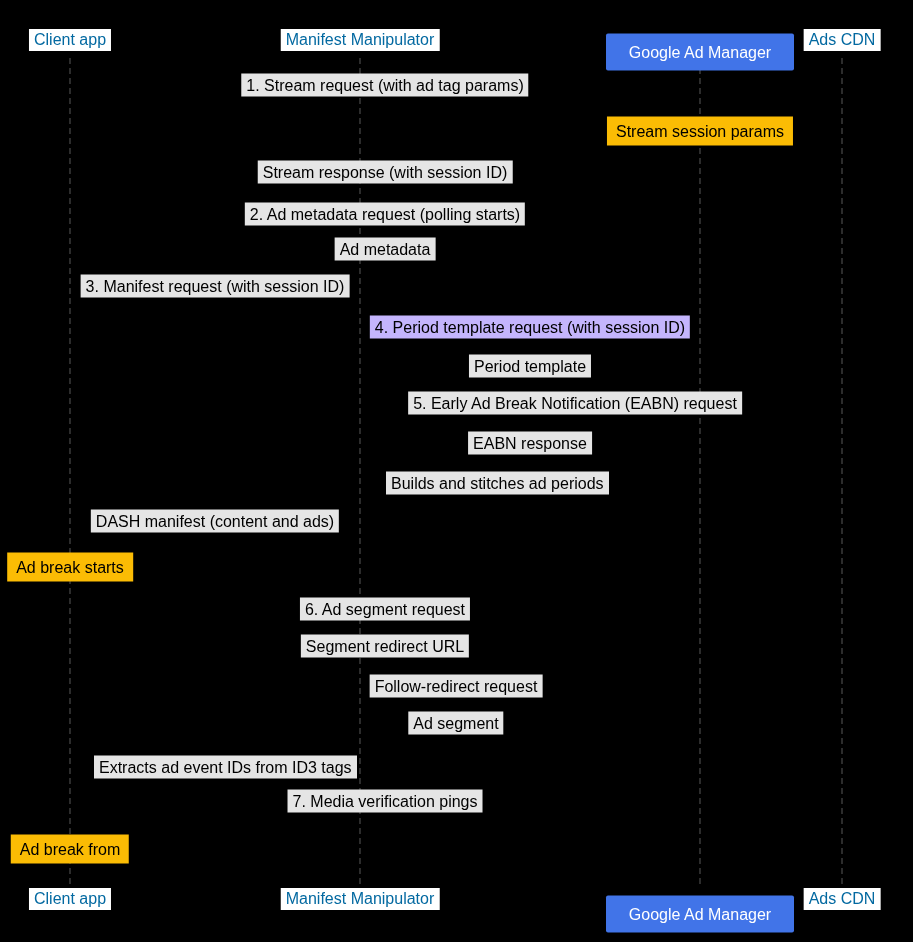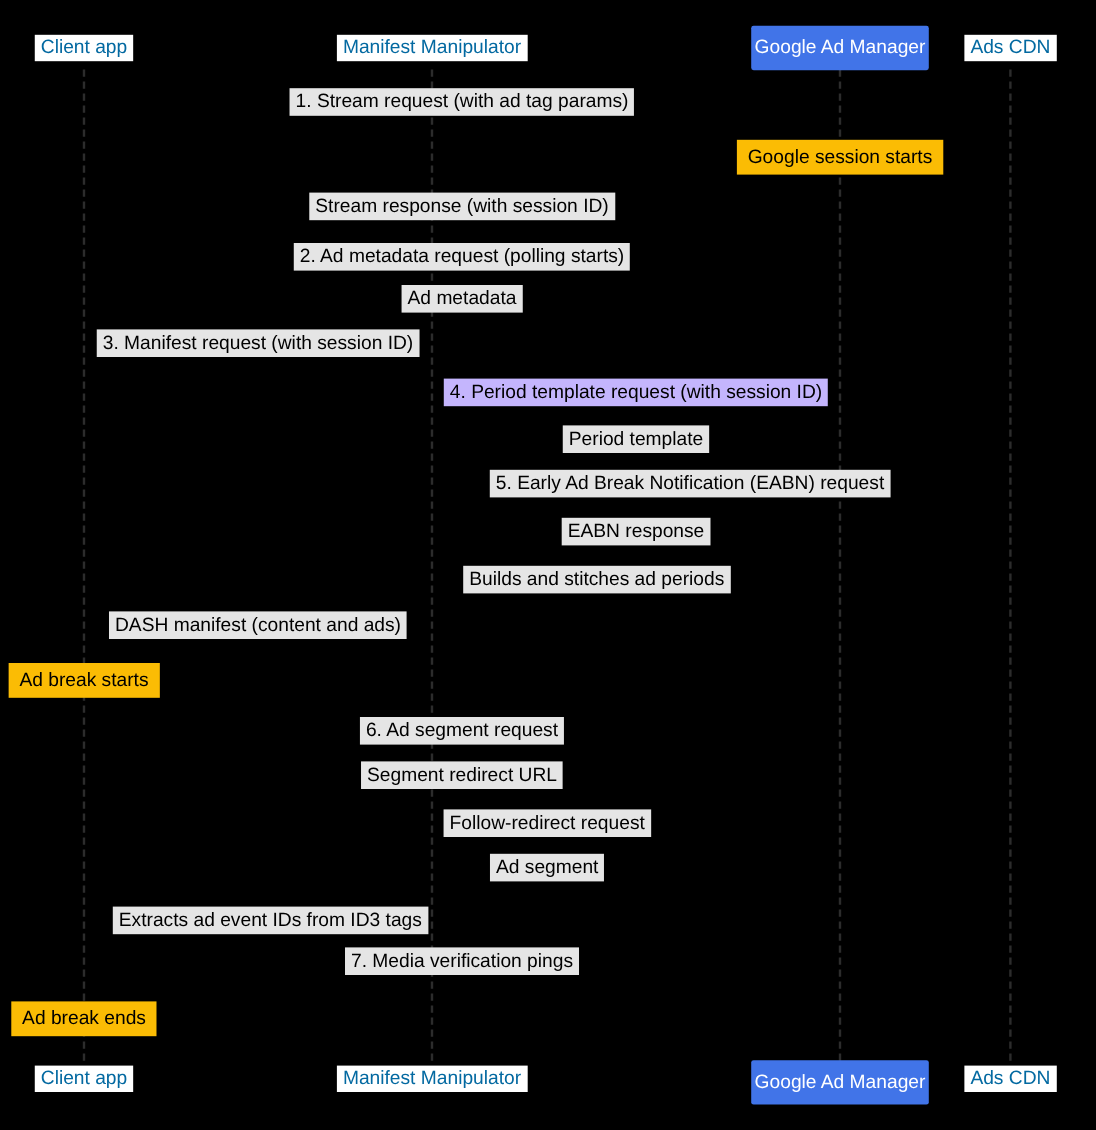--- a/index.html
+++ b/index.html
@@ -17,23 +17,23 @@
   }
   .actor{
     position:absolute;
     transform:translate(-50%,-50%);
     background:#ffffff;color:#0369a1;
     font-size:16px;line-height:22px;
     padding:0 5px;white-space:nowrap;
   }
   .actor.gam{
     background:#4174E8;color:#ffffff;
-    width:148px;height:37px;padding:0;
+    width:188px;height:37px;padding:0;
     display:flex;align-items:center;justify-content:center;
-    border-radius:2px;font-size:16px;
+    border-radius:2px;font-size:16px;margin-top:12px;
   }
   .msg{
     position:absolute;
     transform:translate(-50%,-50%);
     background:#e5e5e5;color:#000000;
     font-size:16px;line-height:23px;
     padding:0 5px;white-space:nowrap;
   }
   .msg.self{transform:translate(0,-50%);}
   .msg.hl{background:#c4b5fd;}
@@ -54,38 +54,38 @@
   <div class="lifeline" style="left:359px;"></div>
   <div class="lifeline" style="left:699px;"></div>
   <div class="lifeline" style="left:841px;"></div>
 
   <div class="actor" style="left:70px;top:40px;">Client app</div>
   <div class="actor" style="left:360px;top:40px;">Manifest Manipulator</div>
   <div class="actor gam" style="left:700px;top:40px;">Google Ad Manager</div>
   <div class="actor" style="left:842px;top:40px;">Ads CDN</div>
 
   <div class="msg" style="left:385px;top:85px;">1. Stream request (with ad tag params)</div>
-  <div class="note" style="left:700px;top:131px;">Google session starts</div>
+  <div class="note" style="left:700px;top:131px;">Stream session params</div>
   <div class="msg" style="left:385px;top:172px;">Stream response (with session ID)</div>
   <div class="msg" style="left:385px;top:214px;">2. Ad metadata request (polling starts)</div>
   <div class="msg" style="left:385px;top:249px;">Ad metadata</div>
   <div class="msg" style="left:215px;top:286px;">3. Manifest request (with session ID)</div>
   <div class="msg hl" style="left:530px;top:327px;">4. Period template request (with session ID)</div>
   <div class="msg" style="left:530px;top:366px;">Period template</div>
   <div class="msg" style="left:530px;top:403px;margin-left:45px;">5. Early Ad Break Notification (EABN) request</div>
   <div class="msg" style="left:530px;top:443px;">EABN response</div>
   <div class="msg self" style="left:386px;top:483px;">Builds and stitches ad periods</div>
   <div class="msg" style="left:215px;top:521px;">DASH manifest (content and ads)</div>
   <div class="note" style="left:70px;top:567px;">Ad break starts</div>
   <div class="msg" style="left:385px;top:609px;">6. Ad segment request</div>
   <div class="msg" style="left:456px;top:686px;">Follow-redirect request</div>
   <div class="msg" style="left:385px;top:646px;">Segment redirect URL</div>
   <div class="msg" style="left:456px;top:723px;">Ad segment</div>
   <div class="msg self" style="left:94px;top:767px;">Extracts ad event IDs from ID3 tags</div>
   <div class="msg" style="left:385px;top:801px;">7. Media verification pings</div>
-  <div class="note" style="left:70px;top:849px;">Ad break ends</div>
+  <div class="note" style="left:70px;top:849px;">Ad break from</div>
 
   <div class="actor" style="left:70px;top:899px;">Client app</div>
   <div class="actor" style="left:360px;top:899px;">Manifest Manipulator</div>
   <div class="actor gam" style="left:700px;top:902px;">Google Ad Manager</div>
   <div class="actor" style="left:842px;top:899px;">Ads CDN</div>
 
 </div>
 
 </body></html>

